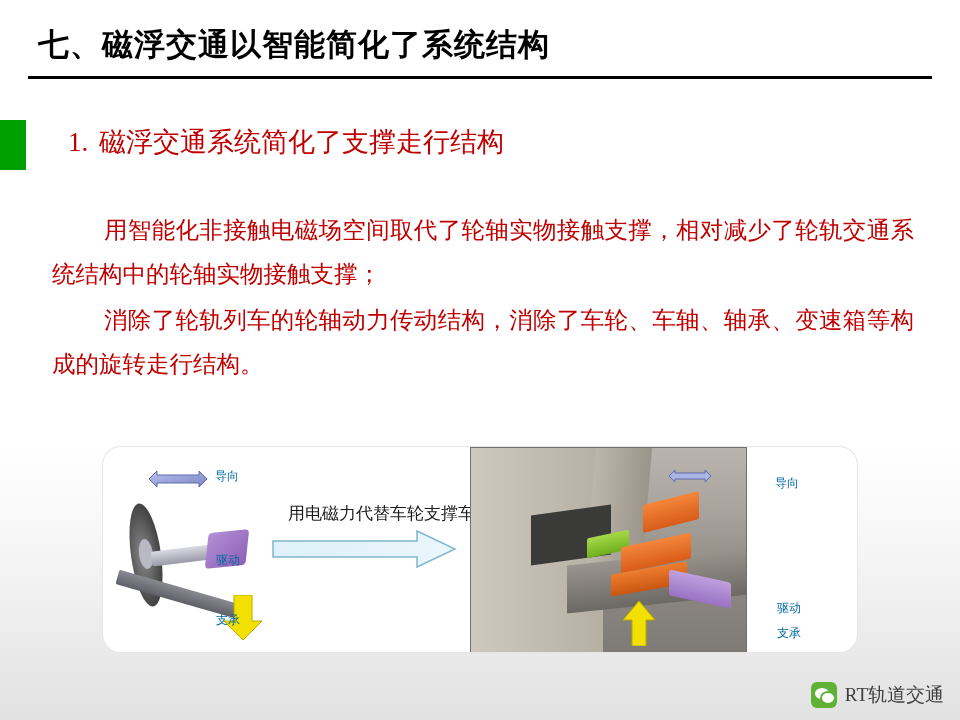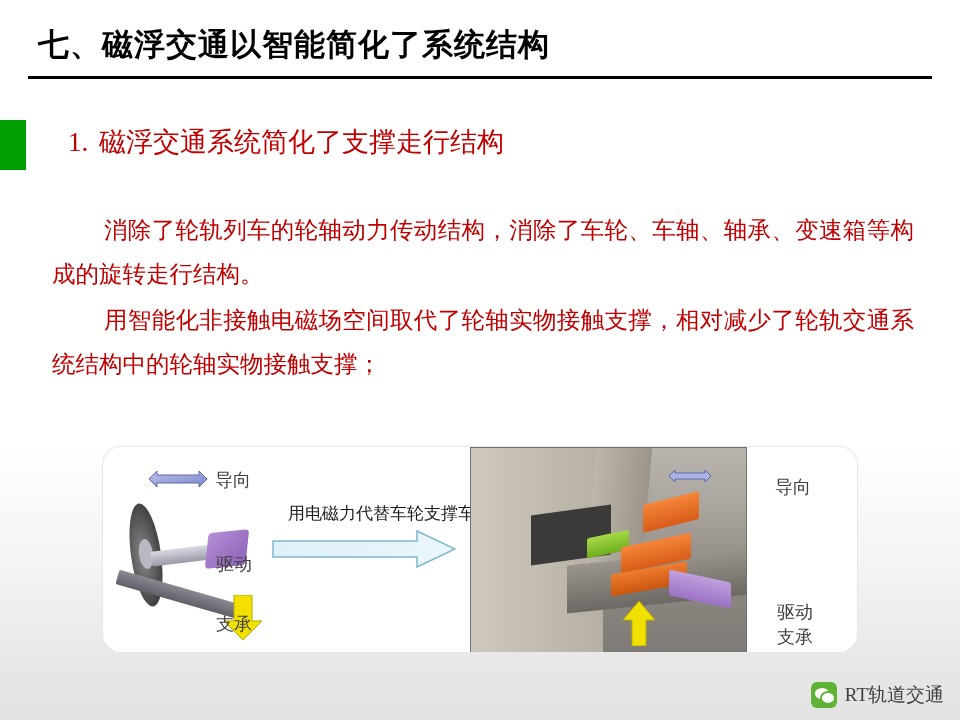--- a/index.html
+++ b/index.html
@@ -168,22 +168,22 @@
   .arrow-down-yellow {
     position: absolute;
     left: 118px;
     top: 148px;
     width: 44px;
     height: 46px;
   }
 
   .fig-label {
     position: absolute;
-    font-size: 18px;
-    color: #404040;
+    font-size: 12px;
+    color: #0369a1;
     font-family: Liberation Mono, monospace;
     white-space: nowrap;
   }
   .lbl-daoxiang-l { left: 112px; top: 21px; }
   .lbl-qudong-l  { left: 113px; top: 105px; }
   .lbl-zhicheng-l{ left: 113px; top: 165px; }
 
   .caption-mid {
     position: absolute;
     left: 185px;
@@ -324,22 +324,22 @@
     <div class="title-rule"></div>
   </div>
 
   <div class="green-marker"></div>
 
   <div class="subhead">
     <span class="num">1.</span><span>磁浮交通系统简化了支撑走行结构</span>
   </div>
 
   <div class="body-block">
+    <p class="para">用智能化非接触电磁场空间取代了轮轴实物接触支撑，相对减少了轮轨交通系统结构中的轮轴实物接触支撑；</p>
     <p class="para">消除了轮轨列车的轮轴动力传动结构，消除了车轮、车轴、轴承、变速箱等构成的旋转走行结构。</p>
-    <p class="para">用智能化非接触电磁场空间取代了轮轴实物接触支撑，相对减少了轮轨交通系统结构中的轮轴实物接触支撑；</p>
   </div>
 
   <div class="figure">
     <div class="fig-inner">
 
       <div class="wheel"></div>
       <div class="wheel-hub"></div>
       <div class="axle"></div>
       <div class="axle-block"></div>
       <div class="rail"></div>

